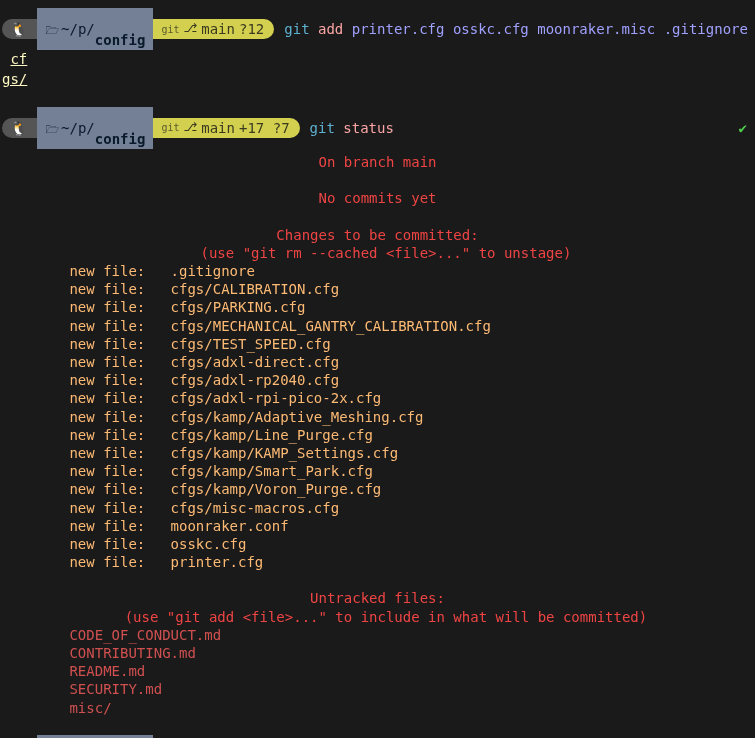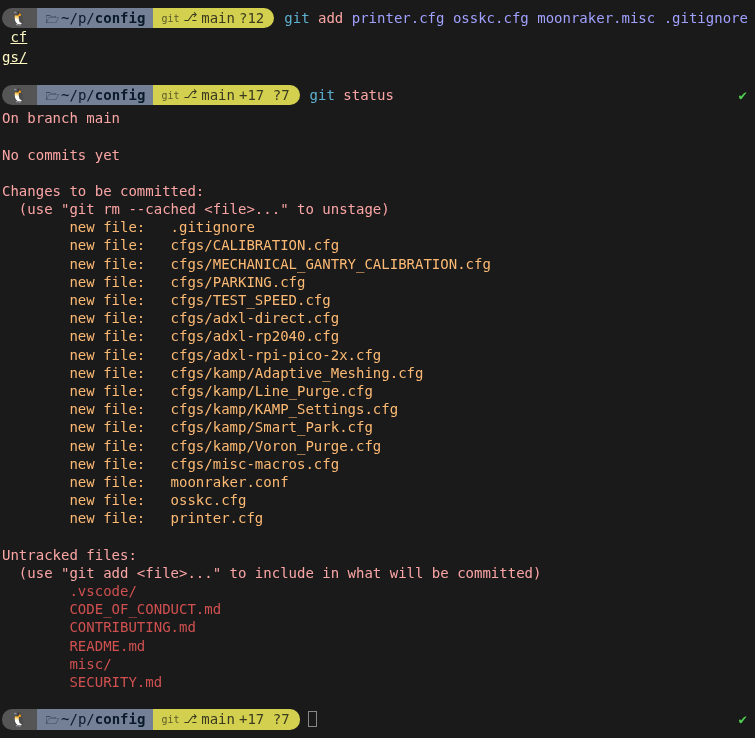--- a/index.html
+++ b/index.html
@@ -23,21 +23,21 @@
       display: inline-flex;
       align-items: center;
     }
     .seg-path {
       background: #738096;
       color: #0a1a2a;
       padding: 1px 8px;
       display: inline-flex;
       align-items: center;
     }
-    .seg-path .bold { font-weight: bold; }
+    .seg-path .bold { font-weight: bold; margin-top: 22px; }
     .seg-branch {
       background: #d4d04f;
       color: #3a3a20;
       padding: 1px 10px 1px 8px;
       border-radius: 0 10px 10px 0;
       display: inline-flex;
       align-items: center;
       gap: 4px;
     }
     .seg-branch .git-label { font-size: 10px; opacity: 0.8; }
@@ -46,21 +46,21 @@
     .cmd-arg { color: #fca5a5; }
     .cmd-file { color: #a0a0ff; }
     .cmd-file-wrap { color: #fef9c3; text-decoration: underline; }
     
     .check { color: #4fd04f; margin-left: auto; margin-right: 6px;}
     .flex-end { display: flex; width: 100%; }
     
     .output { margin-top: 4px; }
     .green { color: #fdba74; }
     .red { color: #d05050; }
-    .gray { color: #fca5a5; }
+    .gray { color: #ef4444; text-align: center; }
     
     .cursor-box {
       display: inline-block;
       width: 9px;
       height: 16px;
       border: 1px solid #888;
       margin-left: 8px;
       vertical-align: middle;
     }
     .icon-folder::before { content: "🗁"; font-size: 11px; margin-right: 2px;}
@@ -108,46 +108,45 @@
 <div class="output">
   <div class="line gray">On branch main</div>
   <div class="line">&nbsp;</div>
   <div class="line gray">No commits yet</div>
   <div class="line">&nbsp;</div>
   <div class="line gray">Changes to be committed:</div>
   <div class="line gray">  (use "git rm --cached &lt;file&gt;..." to unstage)</div>
   <div id="staged-list">
       <div class="line green">        new file:   .gitignore</div>
       <div class="line green">        new file:   cfgs/CALIBRATION.cfg</div>
+      <div class="line green">        new file:   cfgs/PARKING.cfg</div>
       <div class="line green">        new file:   cfgs/MECHANICAL_GANTRY_CALIBRATION.cfg</div>
-      <div class="line green">        new file:   cfgs/PARKING.cfg</div>
       <div class="line green">        new file:   cfgs/TEST_SPEED.cfg</div>
       <div class="line green">        new file:   cfgs/adxl-direct.cfg</div>
       <div class="line green">        new file:   cfgs/adxl-rp2040.cfg</div>
       <div class="line green">        new file:   cfgs/adxl-rpi-pico-2x.cfg</div>
       <div class="line green">        new file:   cfgs/kamp/Adaptive_Meshing.cfg</div>
       <div class="line green">        new file:   cfgs/kamp/Line_Purge.cfg</div>
       <div class="line green">        new file:   cfgs/kamp/KAMP_Settings.cfg</div>
       <div class="line green">        new file:   cfgs/kamp/Smart_Park.cfg</div>
       <div class="line green">        new file:   cfgs/kamp/Voron_Purge.cfg</div>
       <div class="line green">        new file:   cfgs/misc-macros.cfg</div>
       <div class="line green">        new file:   moonraker.conf</div>
       <div class="line green">        new file:   osskc.cfg</div>
       <div class="line green">        new file:   printer.cfg</div>
     </div>
   <div class="line">&nbsp;</div>
   <div class="line gray">Untracked files:</div>
   <div class="line gray">  (use "git add &lt;file&gt;..." to include in what will be committed)</div>
   <div id="untracked-list">
-      <div class="line red">        .vscode/</div>
       <div class="line red">        CODE_OF_CONDUCT.md</div>
       <div class="line red">        CONTRIBUTING.md</div>
       <div class="line red">        README.md</div>
+      <div class="line red">        SECURITY.md</div>
       <div class="line red">        misc/</div>
-      <div class="line red">        SECURITY.md</div>
     </div>
 </div>
 
 <div class="line">&nbsp;</div>
 
 <div class="prompt-line flex-end">
   <span class="seg-os">
       <span>🐧</span>
     </span>
     <span class="seg-path">

